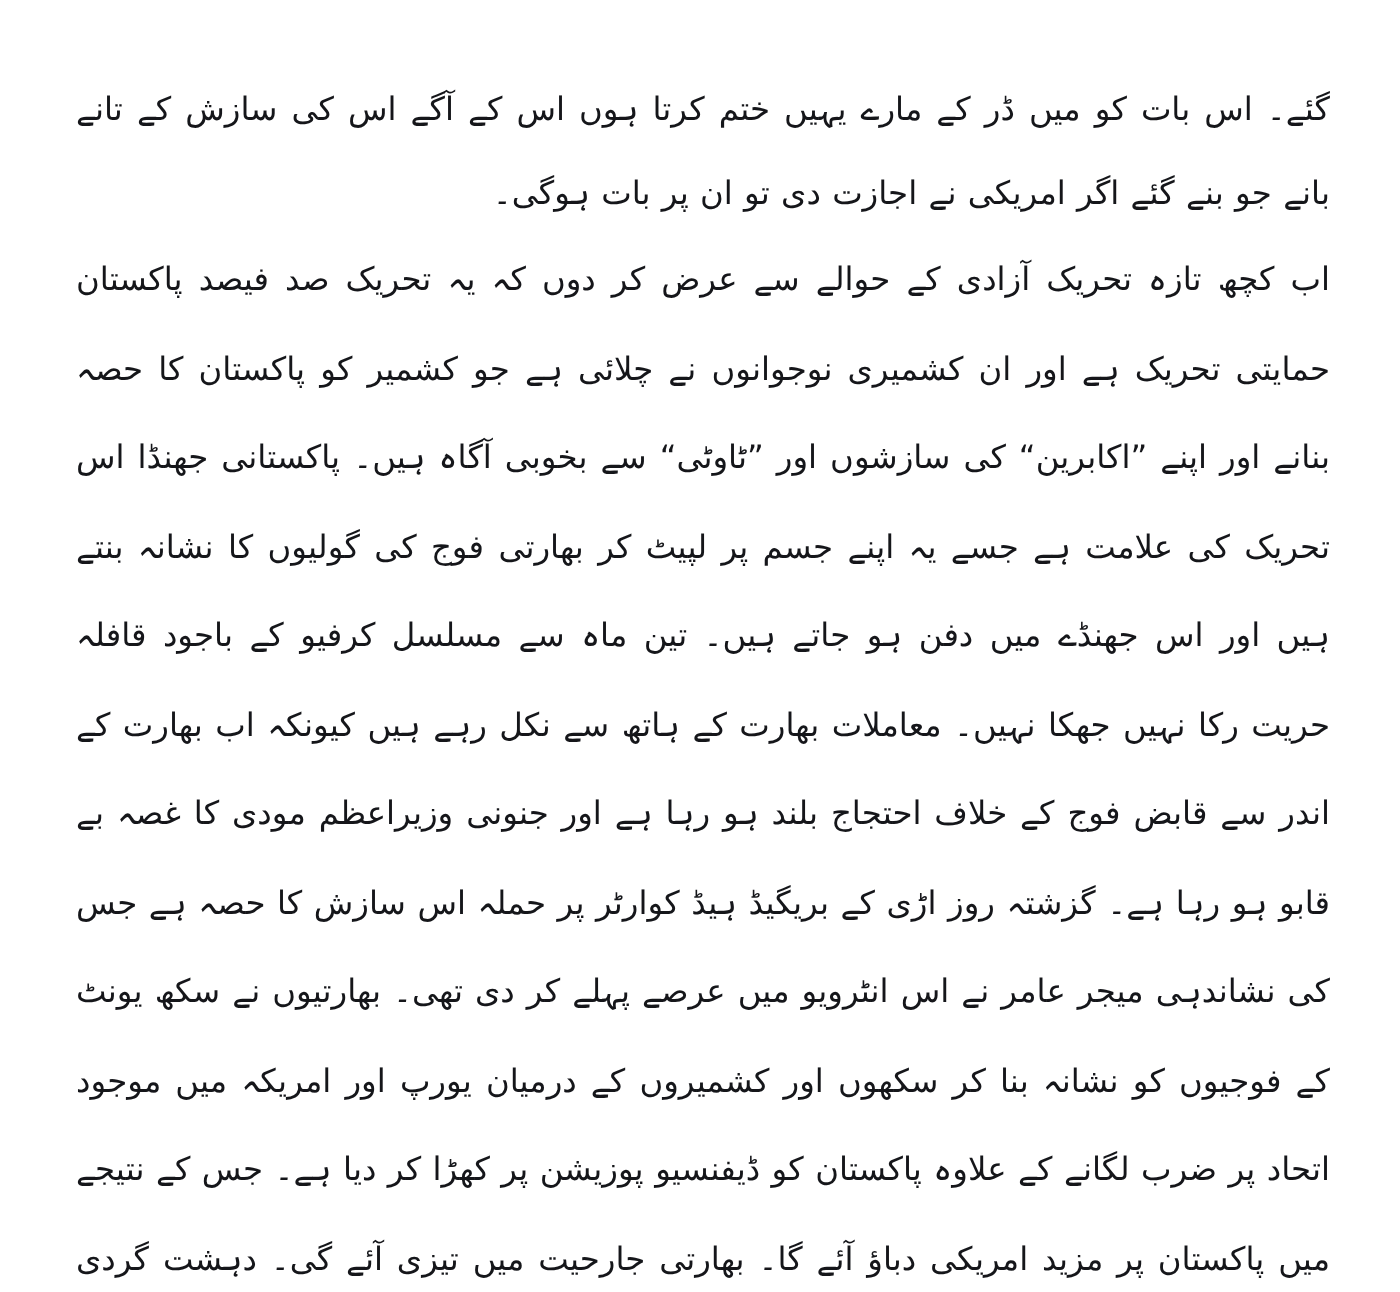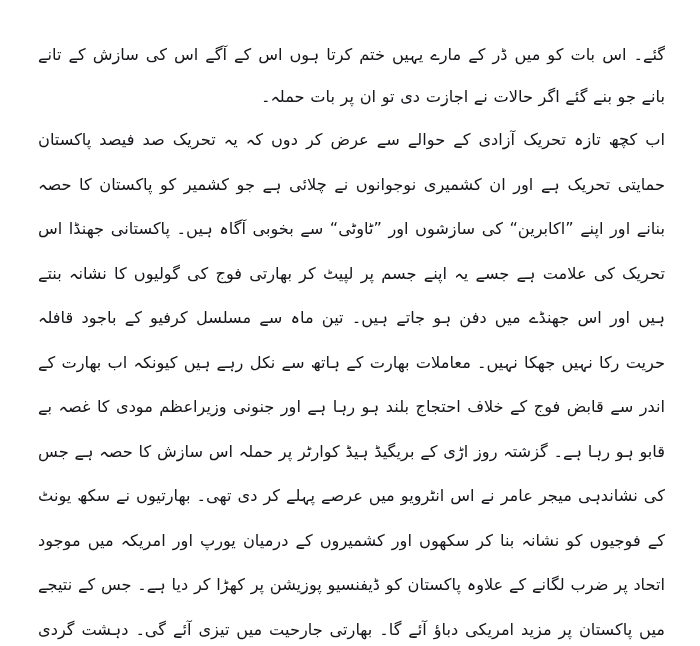--- a/index.html
+++ b/index.html
@@ -52,18 +52,18 @@
   .paragraph.continuation {
     line-height: 42px;
   }
 </style>
 </head>
 <body>
 
 <div id="document-page">
   <div id="article-body">
 
-    <p class="paragraph continuation">گئے۔ اس بات کو میں ڈر کے مارے یہیں ختم کرتا ہوں اس کے آگے اس کی سازش کے تانے بانے جو بنے گئے اگر حالات نے اجازت دی تو ان پر بات حملہ۔</p>
+    <p class="paragraph continuation">گئے۔ اس بات کو میں ڈر کے مارے یہیں ختم کرتا ہوں اس کے آگے اس کی سازش کے تانے بانے جو بنے گئے اگر امریکی نے اجازت دی تو ان پر بات ہوگی۔</p>
 
     <p class="paragraph">اب کچھ تازہ تحریک آزادی کے حوالے سے عرض کر دوں کہ یہ تحریک صد فیصد پاکستان حمایتی تحریک ہے اور ان کشمیری نوجوانوں نے چلائی ہے جو کشمیر کو پاکستان کا حصہ بنانے اور اپنے ”اکابرین“ کی سازشوں اور ”ٹاوٹی“ سے بخوبی آگاہ ہیں۔ پاکستانی جھنڈا اس تحریک کی علامت ہے جسے یہ اپنے جسم پر لپیٹ کر بھارتی فوج کی گولیوں کا نشانہ بنتے ہیں اور اس جھنڈے میں دفن ہو جاتے ہیں۔ تین ماہ سے مسلسل کرفیو کے باجود قافلہ حریت رکا نہیں جھکا نہیں۔ معاملات بھارت کے ہاتھ سے نکل رہے ہیں کیونکہ اب بھارت کے اندر سے قابض فوج کے خلاف احتجاج بلند ہو رہا ہے اور جنونی وزیراعظم مودی کا غصہ بے قابو ہو رہا ہے۔ گزشتہ روز اڑی کے بریگیڈ ہیڈ کوارٹر پر حملہ اس سازش کا حصہ ہے جس کی نشاندہی میجر عامر نے اس انٹرویو میں عرصے پہلے کر دی تھی۔ بھارتیوں نے سکھ یونٹ کے فوجیوں کو نشانہ بنا کر سکھوں اور کشمیروں کے درمیان یورپ اور امریکہ میں موجود اتحاد پر ضرب لگانے کے علاوہ پاکستان کو ڈیفنسیو پوزیشن پر کھڑا کر دیا ہے۔ جس کے نتیجے میں پاکستان پر مزید امریکی دباؤ آئے گا۔ بھارتی جارحیت میں تیزی آئے گی۔ دہشت گردی میں اضافہ ہوگا۔</p>
 
   </div>
 </div>
 
 </body></html>

